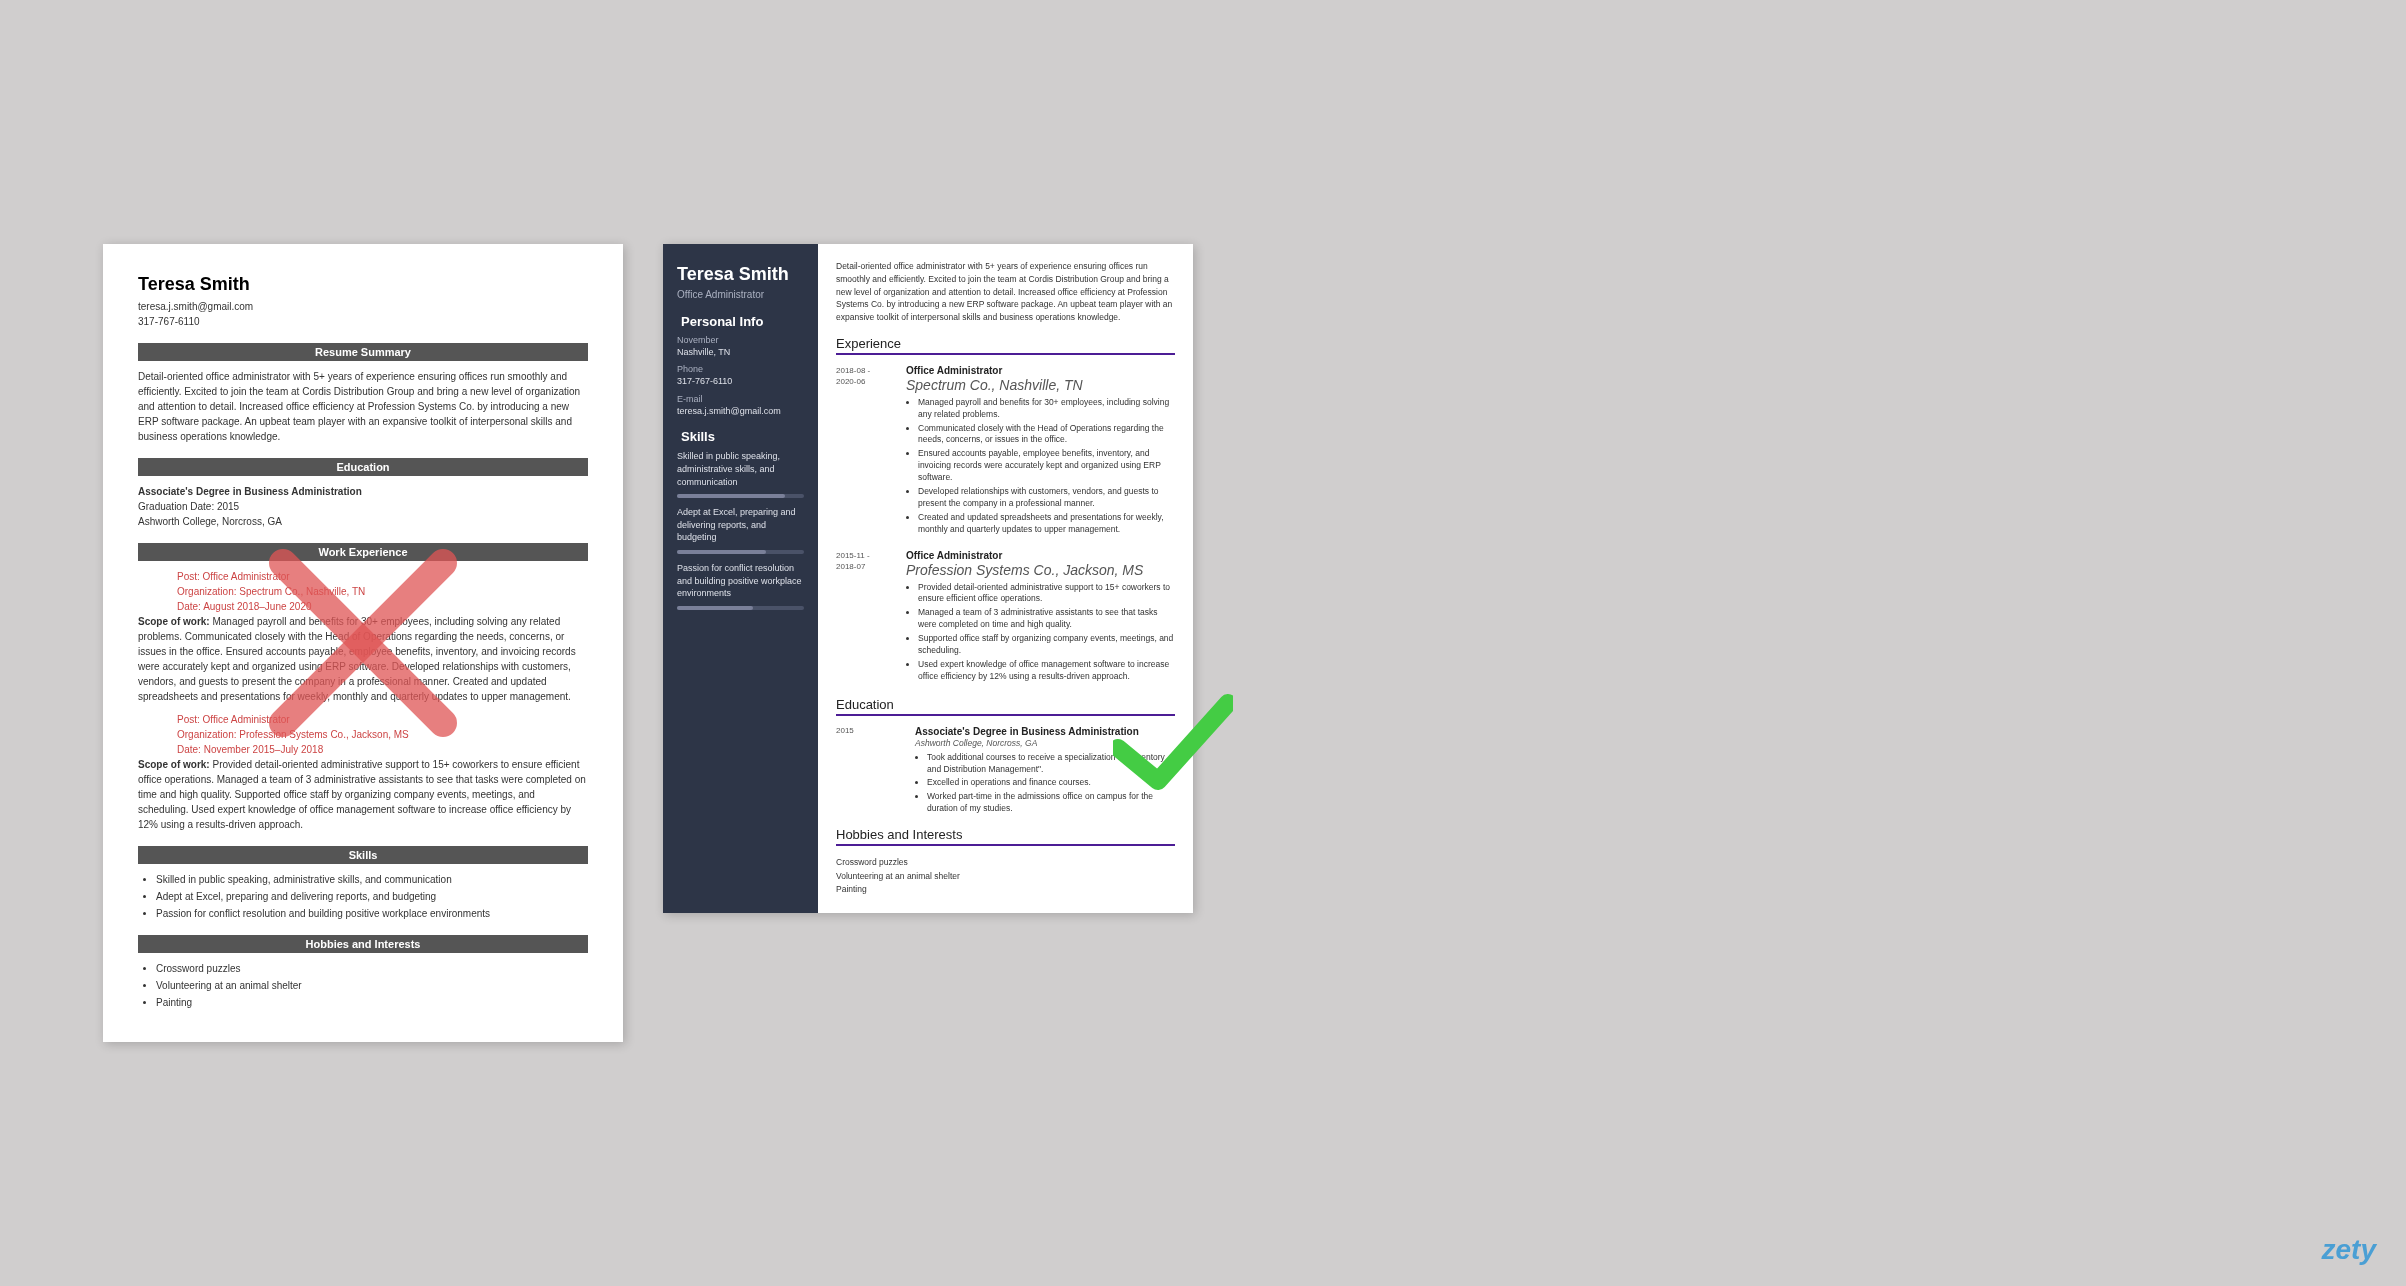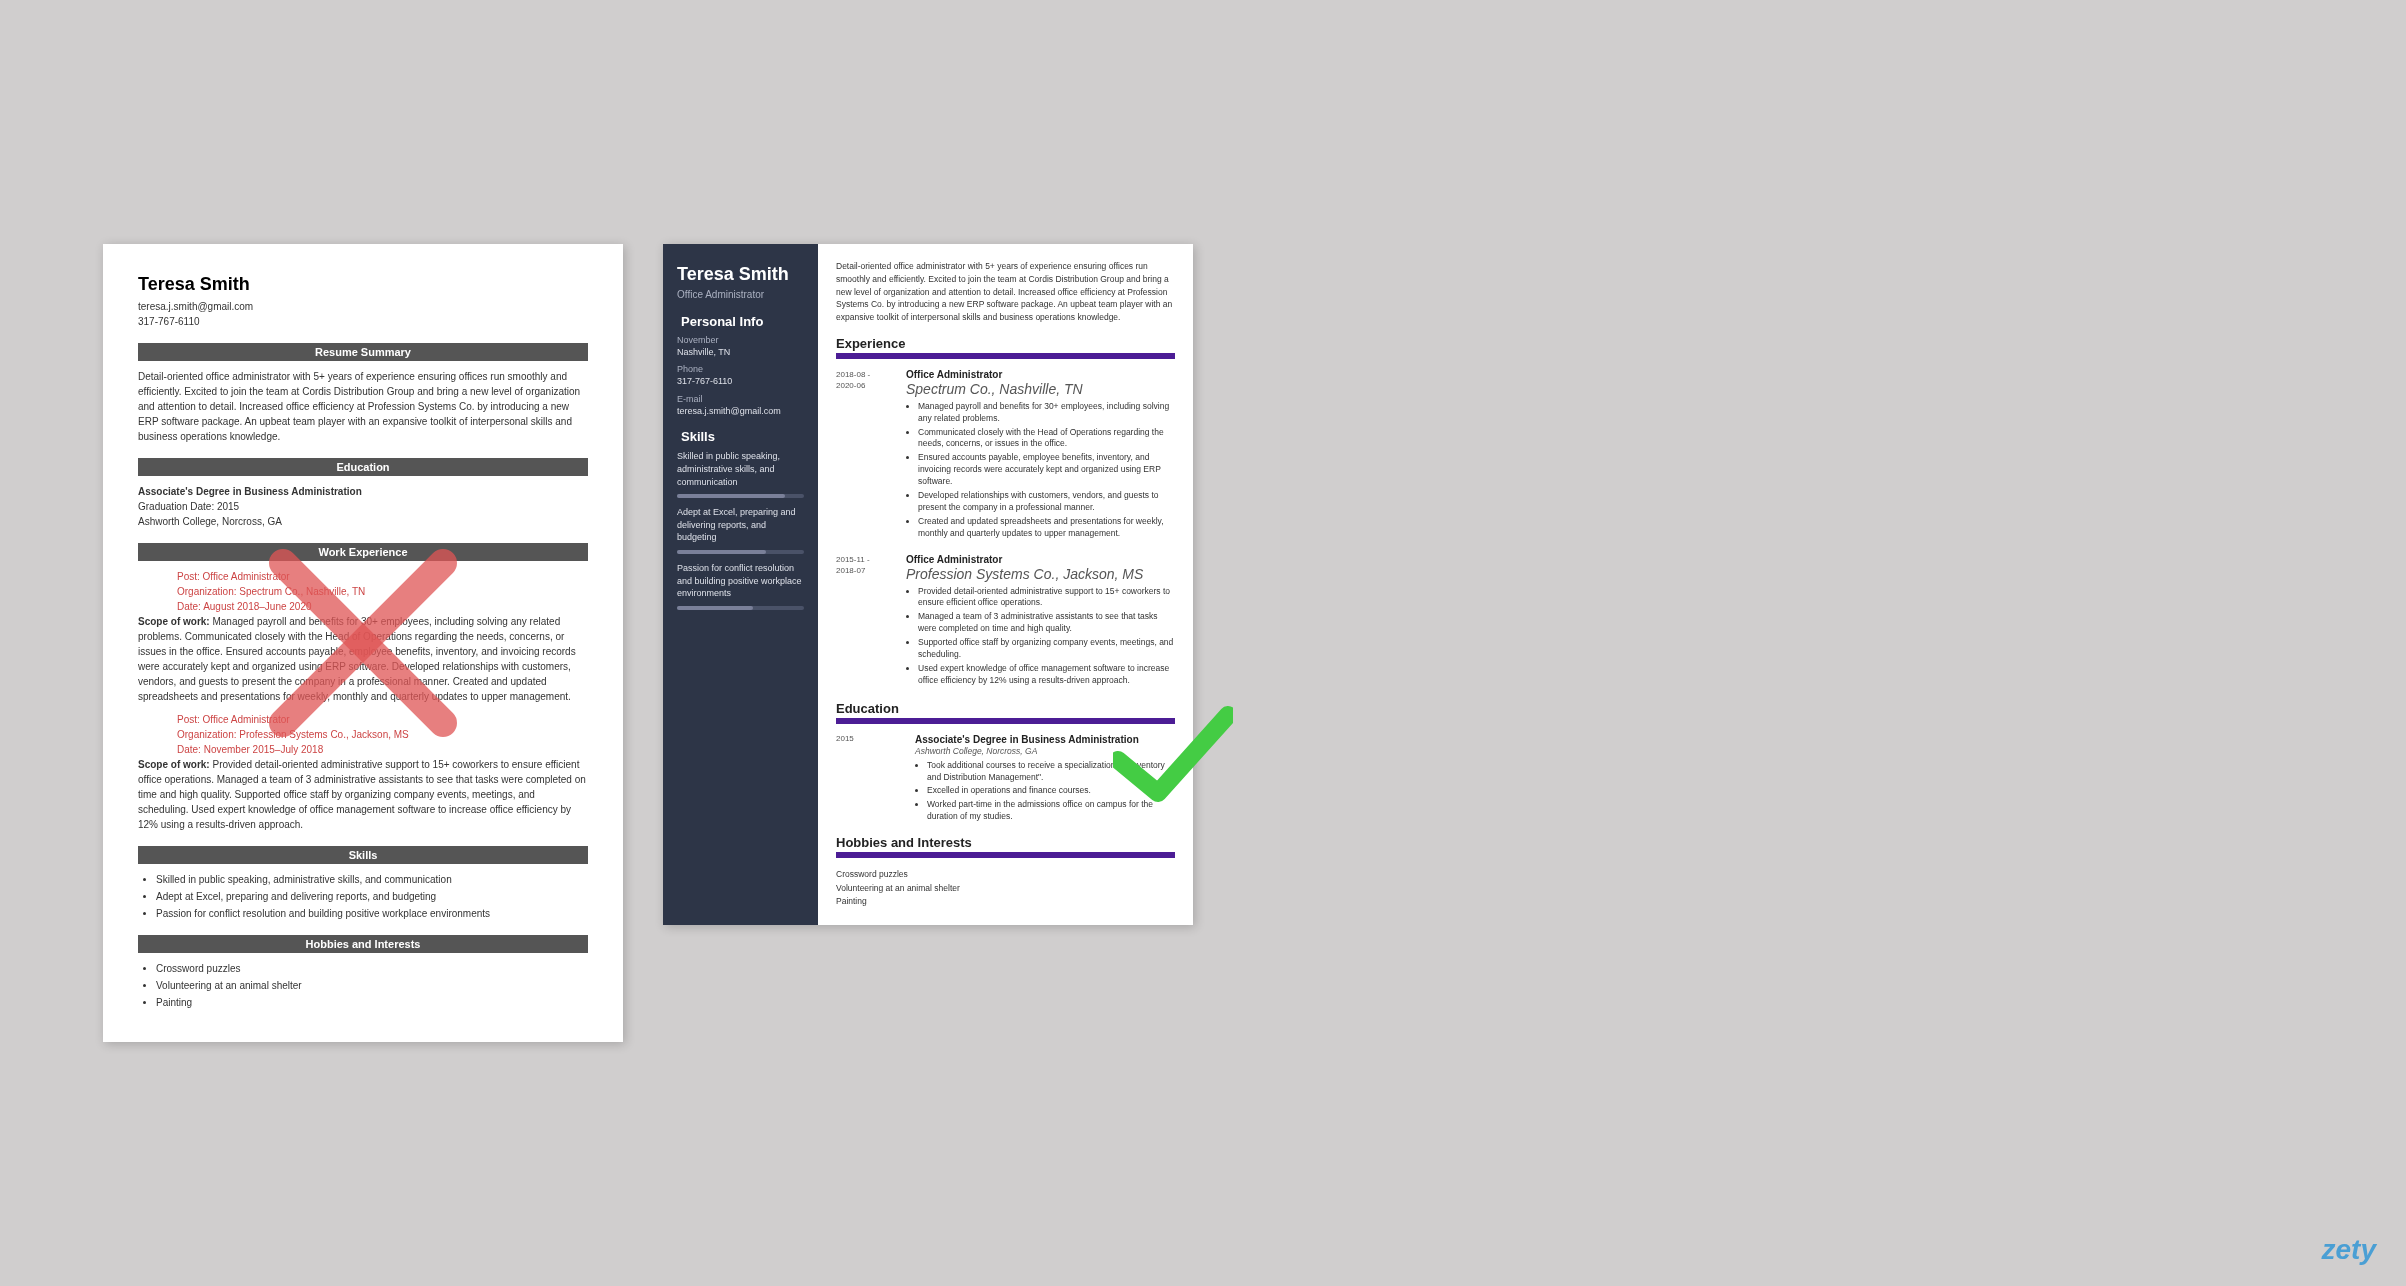--- a/index.html
+++ b/index.html
@@ -159,23 +159,23 @@
       padding: 16px 18px;
     }
     .main-content .summary-text {
       font-size: 8.5px;
       color: #333;
       line-height: 1.5;
       margin-bottom: 12px;
     }
     .main-section-title {
       font-size: 13px;
-      font-weight: bold;
+      font-weight: normal;
       color: #222;
-      border-bottom: 6px solid #4c1d95;
+      border-bottom: 2px solid #4c1d95;
       padding-bottom: 2px;
       margin-bottom: 10px;
     }
     .exp-entry {
       display: flex;
       gap: 18px;
       margin-bottom: 12px;
     }
     .exp-dates {
       font-size: 8px;

